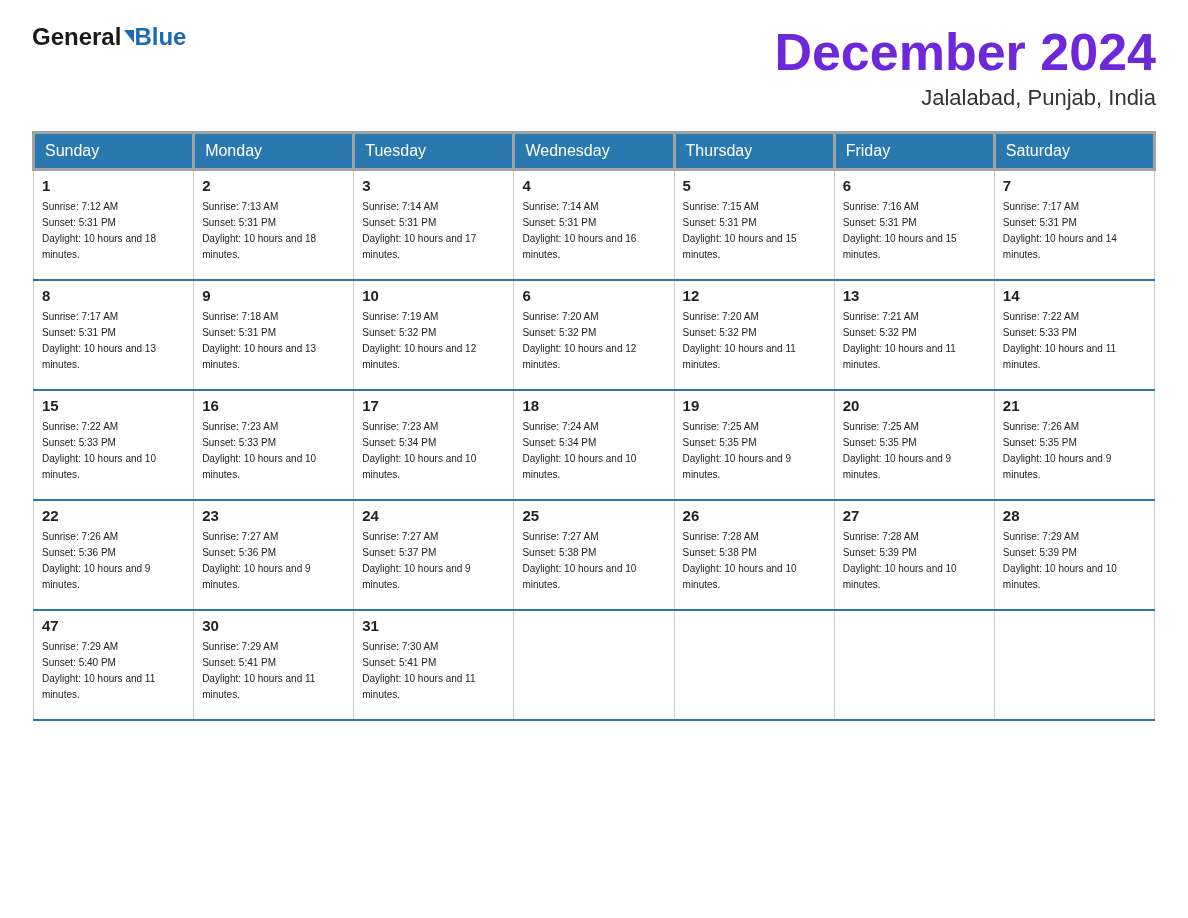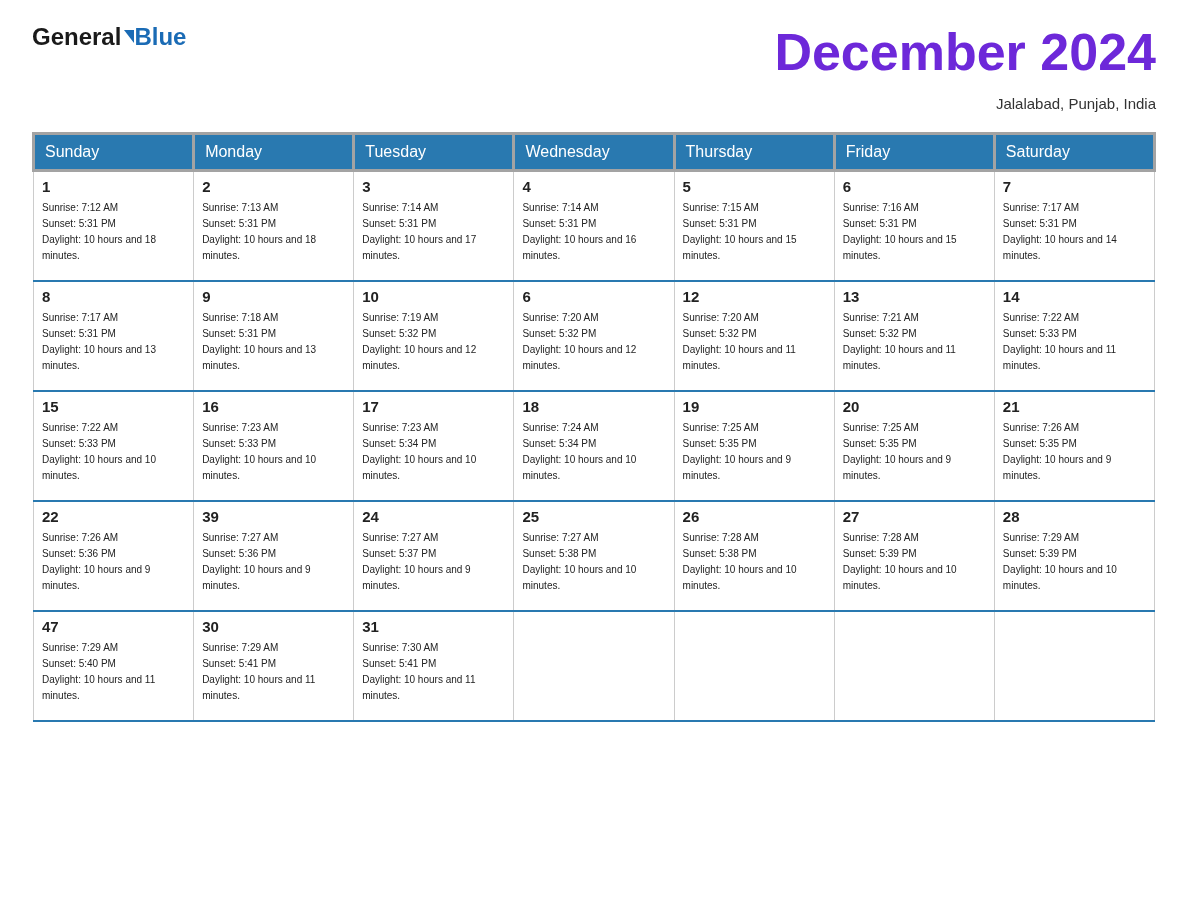--- a/index.html
+++ b/index.html
@@ -24,23 +24,23 @@
     .title-area {
       text-align: right;
     }
     .month-title {
       font-size: 52px;
       font-weight: bold;
       color: #6d28d9;
       line-height: 1.1;
     }
     .location-title {
-      font-size: 15px;
+      font-size: 22px;
       color: #333;
-      margin-top: 14px;
+      margin-top: 4px;
     }
     .calendar-table {
       width: 100%;
       border-collapse: collapse;
       border: 1px solid #aaa;
     }
     .calendar-table th {
       background-color: #2979b0;
       color: #fff;
       padding: 8px 10px;
@@ -128,21 +128,21 @@
         <td><span class="day-number">15</span><span class="day-info">Sunrise: 7:22 AM<br>Sunset: 5:33 PM<br>Daylight: 10 hours and 10 minutes.</span></td>
         <td><span class="day-number">16</span><span class="day-info">Sunrise: 7:23 AM<br>Sunset: 5:33 PM<br>Daylight: 10 hours and 10 minutes.</span></td>
         <td><span class="day-number">17</span><span class="day-info">Sunrise: 7:23 AM<br>Sunset: 5:34 PM<br>Daylight: 10 hours and 10 minutes.</span></td>
         <td><span class="day-number">18</span><span class="day-info">Sunrise: 7:24 AM<br>Sunset: 5:34 PM<br>Daylight: 10 hours and 10 minutes.</span></td>
         <td><span class="day-number">19</span><span class="day-info">Sunrise: 7:25 AM<br>Sunset: 5:35 PM<br>Daylight: 10 hours and 9 minutes.</span></td>
         <td><span class="day-number">20</span><span class="day-info">Sunrise: 7:25 AM<br>Sunset: 5:35 PM<br>Daylight: 10 hours and 9 minutes.</span></td>
         <td><span class="day-number">21</span><span class="day-info">Sunrise: 7:26 AM<br>Sunset: 5:35 PM<br>Daylight: 10 hours and 9 minutes.</span></td>
       </tr>
       <tr>
         <td><span class="day-number">22</span><span class="day-info">Sunrise: 7:26 AM<br>Sunset: 5:36 PM<br>Daylight: 10 hours and 9 minutes.</span></td>
-        <td><span class="day-number">39</span><span class="day-info">Sunrise: 7:27 AM<br>Sunset: 5:36 PM<br>Daylight: 10 hours and 9 minutes.</span></td>
+        <td><span class="day-number">23</span><span class="day-info">Sunrise: 7:27 AM<br>Sunset: 5:36 PM<br>Daylight: 10 hours and 9 minutes.</span></td>
         <td><span class="day-number">24</span><span class="day-info">Sunrise: 7:27 AM<br>Sunset: 5:37 PM<br>Daylight: 10 hours and 9 minutes.</span></td>
         <td><span class="day-number">25</span><span class="day-info">Sunrise: 7:27 AM<br>Sunset: 5:38 PM<br>Daylight: 10 hours and 10 minutes.</span></td>
         <td><span class="day-number">26</span><span class="day-info">Sunrise: 7:28 AM<br>Sunset: 5:38 PM<br>Daylight: 10 hours and 10 minutes.</span></td>
         <td><span class="day-number">27</span><span class="day-info">Sunrise: 7:28 AM<br>Sunset: 5:39 PM<br>Daylight: 10 hours and 10 minutes.</span></td>
         <td><span class="day-number">28</span><span class="day-info">Sunrise: 7:29 AM<br>Sunset: 5:39 PM<br>Daylight: 10 hours and 10 minutes.</span></td>
       </tr>
       <tr>
         <td><span class="day-number">47</span><span class="day-info">Sunrise: 7:29 AM<br>Sunset: 5:40 PM<br>Daylight: 10 hours and 11 minutes.</span></td>
         <td><span class="day-number">30</span><span class="day-info">Sunrise: 7:29 AM<br>Sunset: 5:41 PM<br>Daylight: 10 hours and 11 minutes.</span></td>
         <td><span class="day-number">31</span><span class="day-info">Sunrise: 7:30 AM<br>Sunset: 5:41 PM<br>Daylight: 10 hours and 11 minutes.</span></td>

